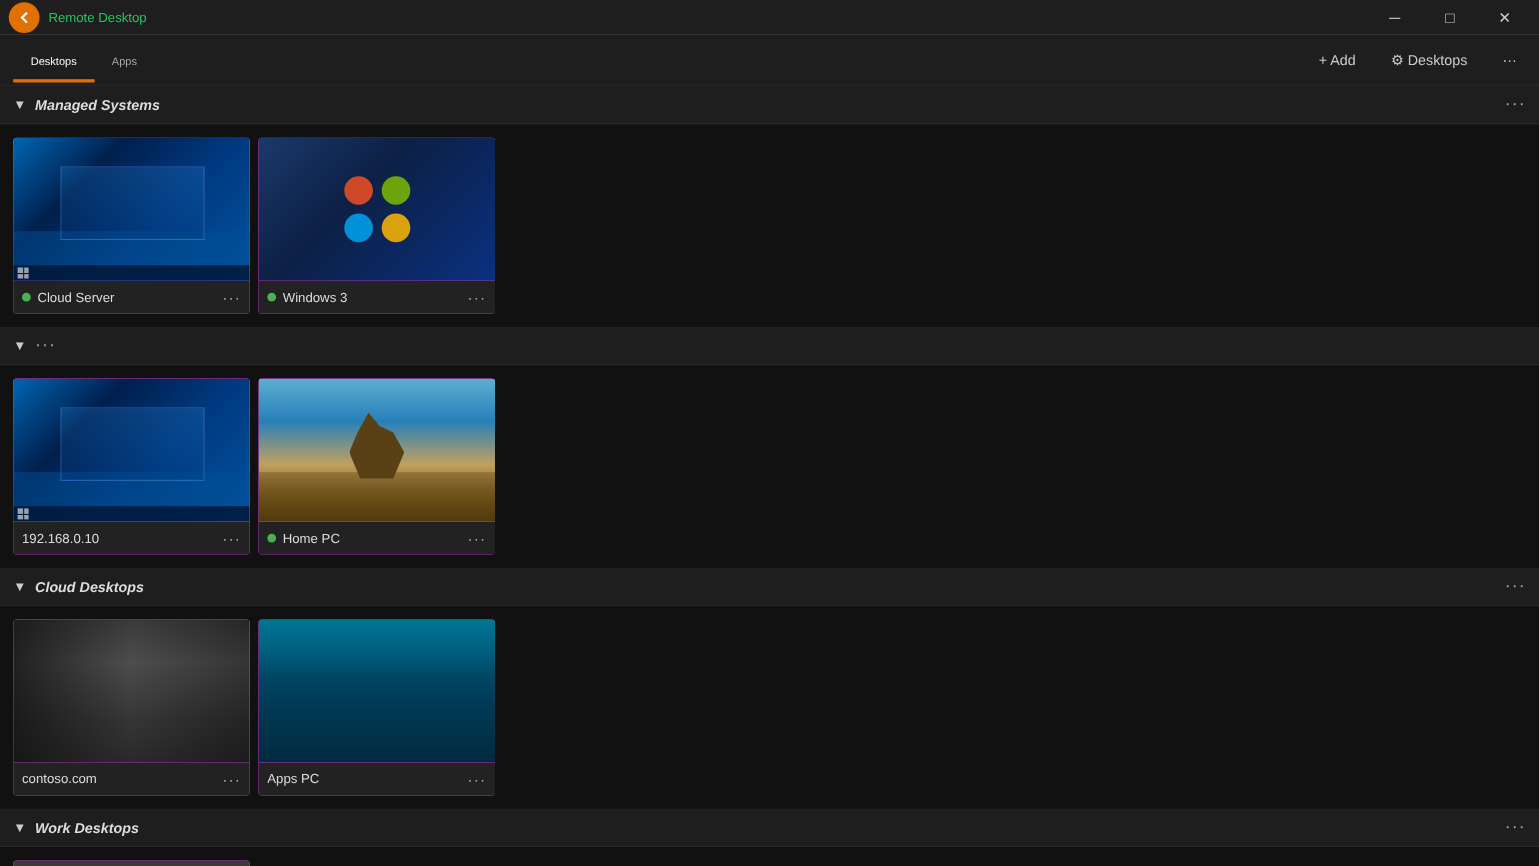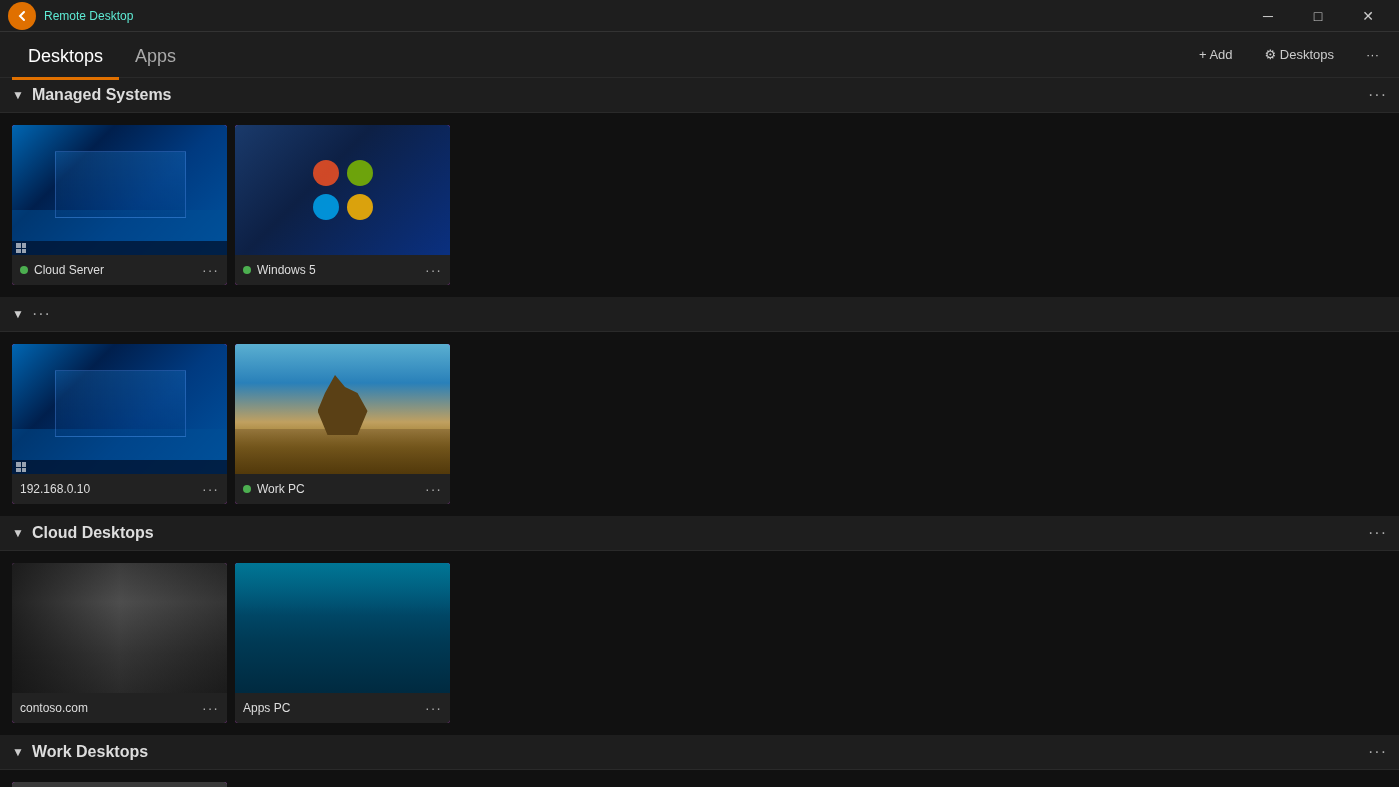--- a/index.html
+++ b/index.html
@@ -31,21 +31,21 @@
       display: flex;
       align-items: center;
       justify-content: center;
       margin-right: 8px;
       cursor: pointer;
       flex-shrink: 0;
     }
     .title-bar-back svg { fill: white; }
     .title-bar-text {
       font-size: 12px;
-      color: #5eead4;
+      color: #22c55e;
       flex: 1;
     }
     .title-bar-controls {
       display: flex;
       gap: 4px;
     }
     .title-bar-btn {
       width: 46px;
       height: 32px;
       background: transparent;
@@ -68,21 +68,21 @@
       border-bottom: 1px solid #2a2a2a;
     }
     .nav-tabs {
       display: flex;
       gap: 0;
       flex: 1;
     }
     .nav-tab {
       padding: 10px 16px;
       cursor: pointer;
-      font-size: 18px;
+      font-size: 10px;
       color: #aaa;
       border-bottom: 3px solid transparent;
       position: relative;
       top: 3px;
     }
     .nav-tab.active {
       color: #fff;
       border-bottom: 3px solid #e07000;
     }
     .nav-actions {
@@ -119,24 +119,25 @@
       background: #1e1e1e;
       border-bottom: 1px solid #2a2a2a;
       cursor: pointer;
     }
     .section-chevron {
       color: #ccc;
       margin-right: 8px;
       font-size: 12px;
     }
     .section-title {
-      font-size: 16px;
+      font-size: 13px;
       font-weight: 600;
       color: #ddd;
       flex: 1;
+      font-style: italic;
     }
     .section-more {
       color: #aaa;
       cursor: pointer;
       font-size: 16px;
       letter-spacing: 1px;
     }
 
     
     .desktop-grid {
@@ -396,21 +397,21 @@
       <div class="thumb-win7-logo">
         <div class="win7-quad win7-red"></div>
         <div class="win7-quad win7-green"></div>
         <div class="win7-quad win7-blue"></div>
         <div class="win7-quad win7-yellow"></div>
       </div>
     </div>
       </div>
       <div class="desktop-card-footer">
         <span class="desktop-card-status-dot dot-green"></span>
-        <span class="desktop-card-name">Windows 5</span>
+        <span class="desktop-card-name">Windows 3</span>
         <span class="desktop-card-more">···</span>
       </div>
     </div>
     </div>
     <div class="section-header">
     <span class="section-chevron">▼</span>
     <span class="section-more">···</span>
   </div>
     <div class="desktop-grid">
       <div class="desktop-card">
@@ -431,21 +432,21 @@
         <span class="desktop-card-name">192.168.0.10</span>
         <span class="desktop-card-more">···</span>
       </div>
     </div>
       <div class="desktop-card">
       <div class="desktop-card-thumbnail">
         <div class="thumb-beach"></div>
       </div>
       <div class="desktop-card-footer">
         <span class="desktop-card-status-dot dot-green"></span>
-        <span class="desktop-card-name">Work PC</span>
+        <span class="desktop-card-name">Home PC</span>
         <span class="desktop-card-more">···</span>
       </div>
     </div>
     </div>
     <div class="section-header">
     <span class="section-chevron">▼</span>
     <span class="section-title">Cloud Desktops</span>
     <span class="section-more">···</span>
   </div>
     <div class="desktop-grid">

